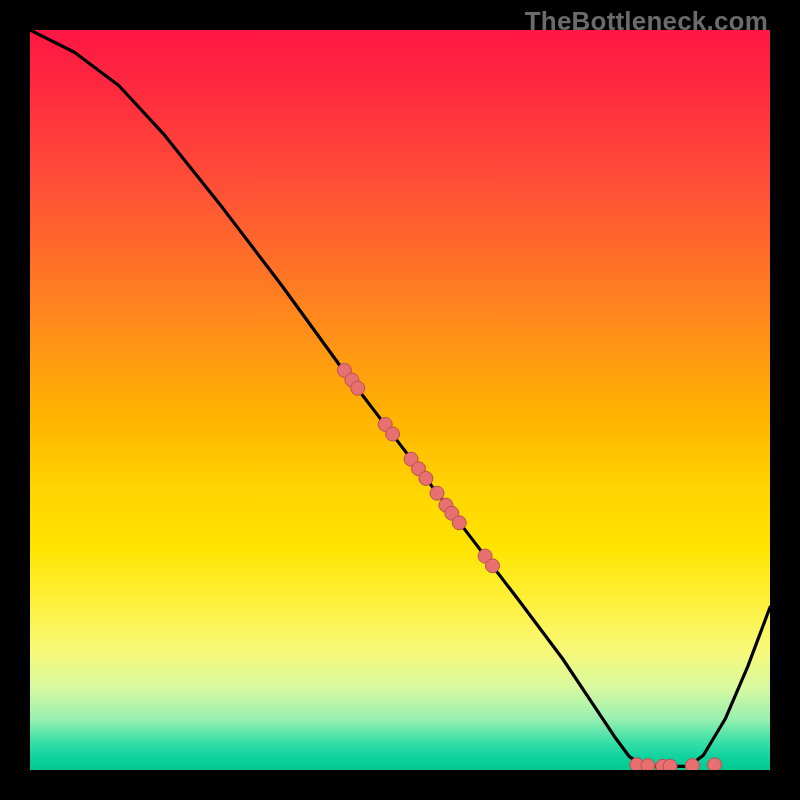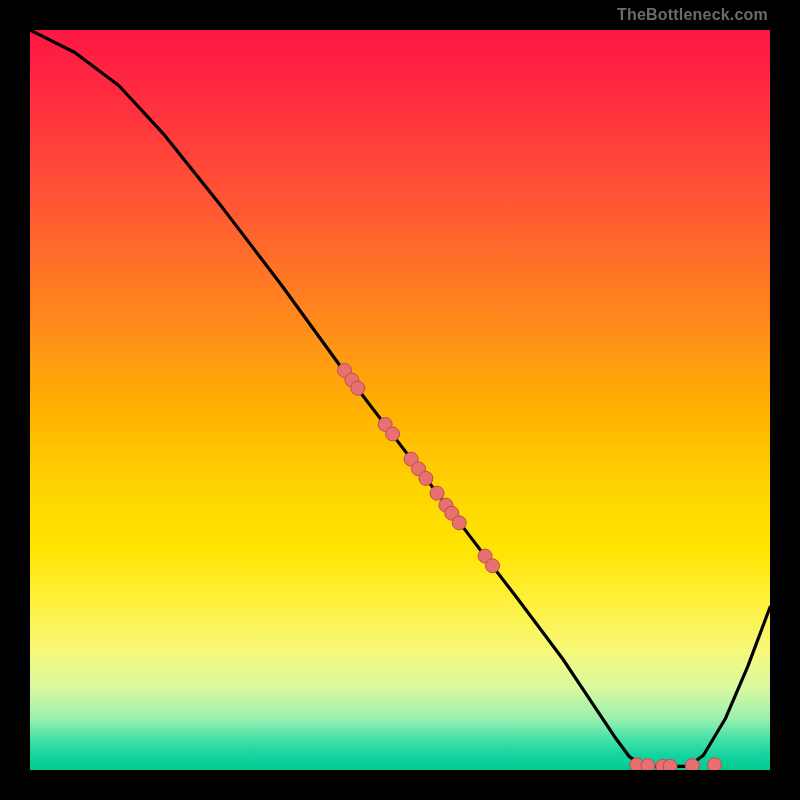--- a/index.html
+++ b/index.html
@@ -38,21 +38,21 @@
       #3fe0a8 96%,
       #14d4a0 98%,
       #00c98f 100%
     );
   }
   .watermark {
     position: absolute;
     top: 6px;
     right: 32px;
     font-family: Arial, Helvetica, sans-serif;
-    font-size: 16px;
+    font-size: 26px;
     font-weight: 600;
     color: #6b6b6b;
     letter-spacing: 0.2px;
   }
   svg {
     position: absolute;
     left: 0;
     top: 0;
   }
 </style>

